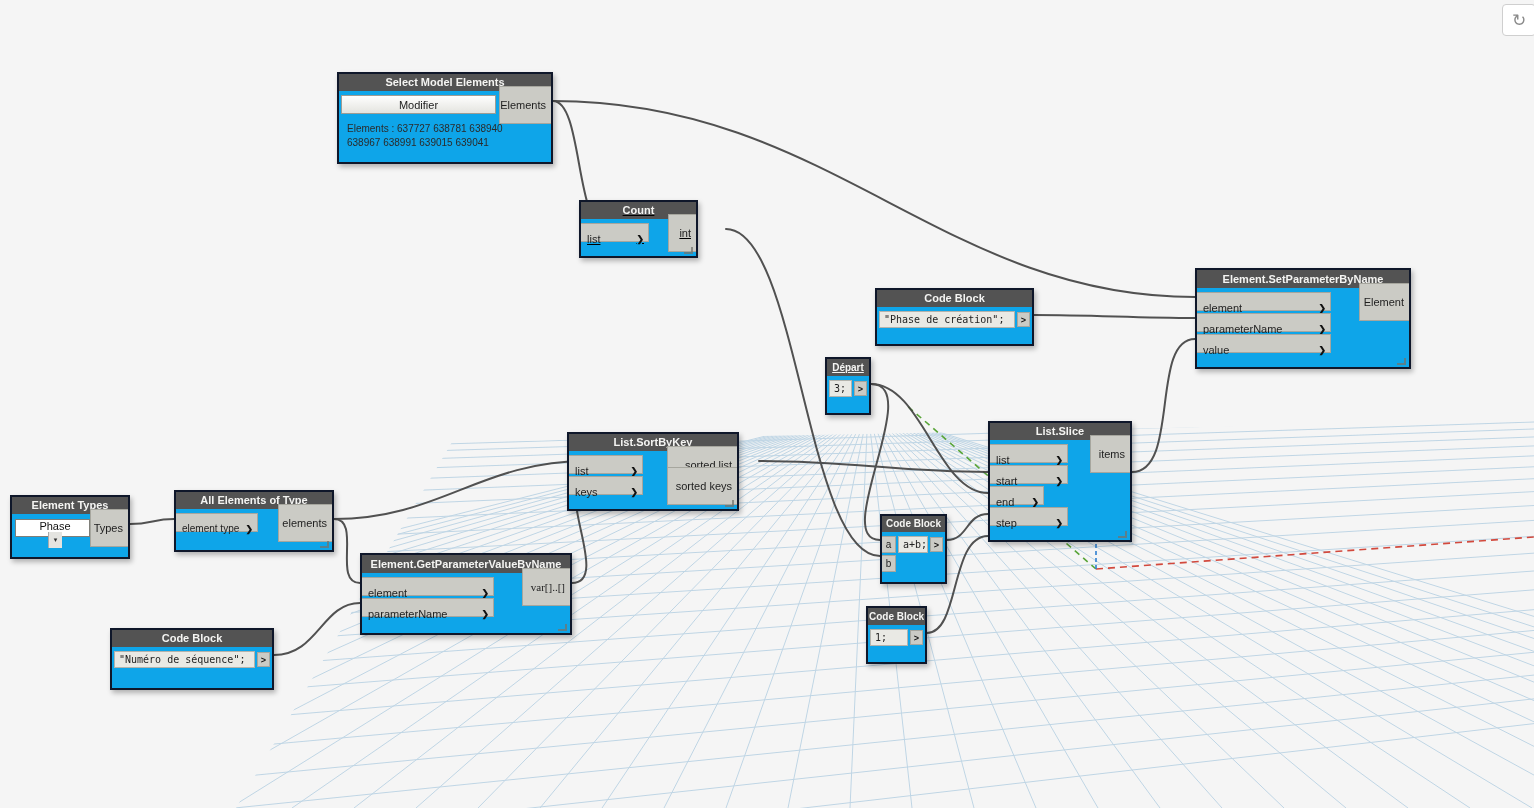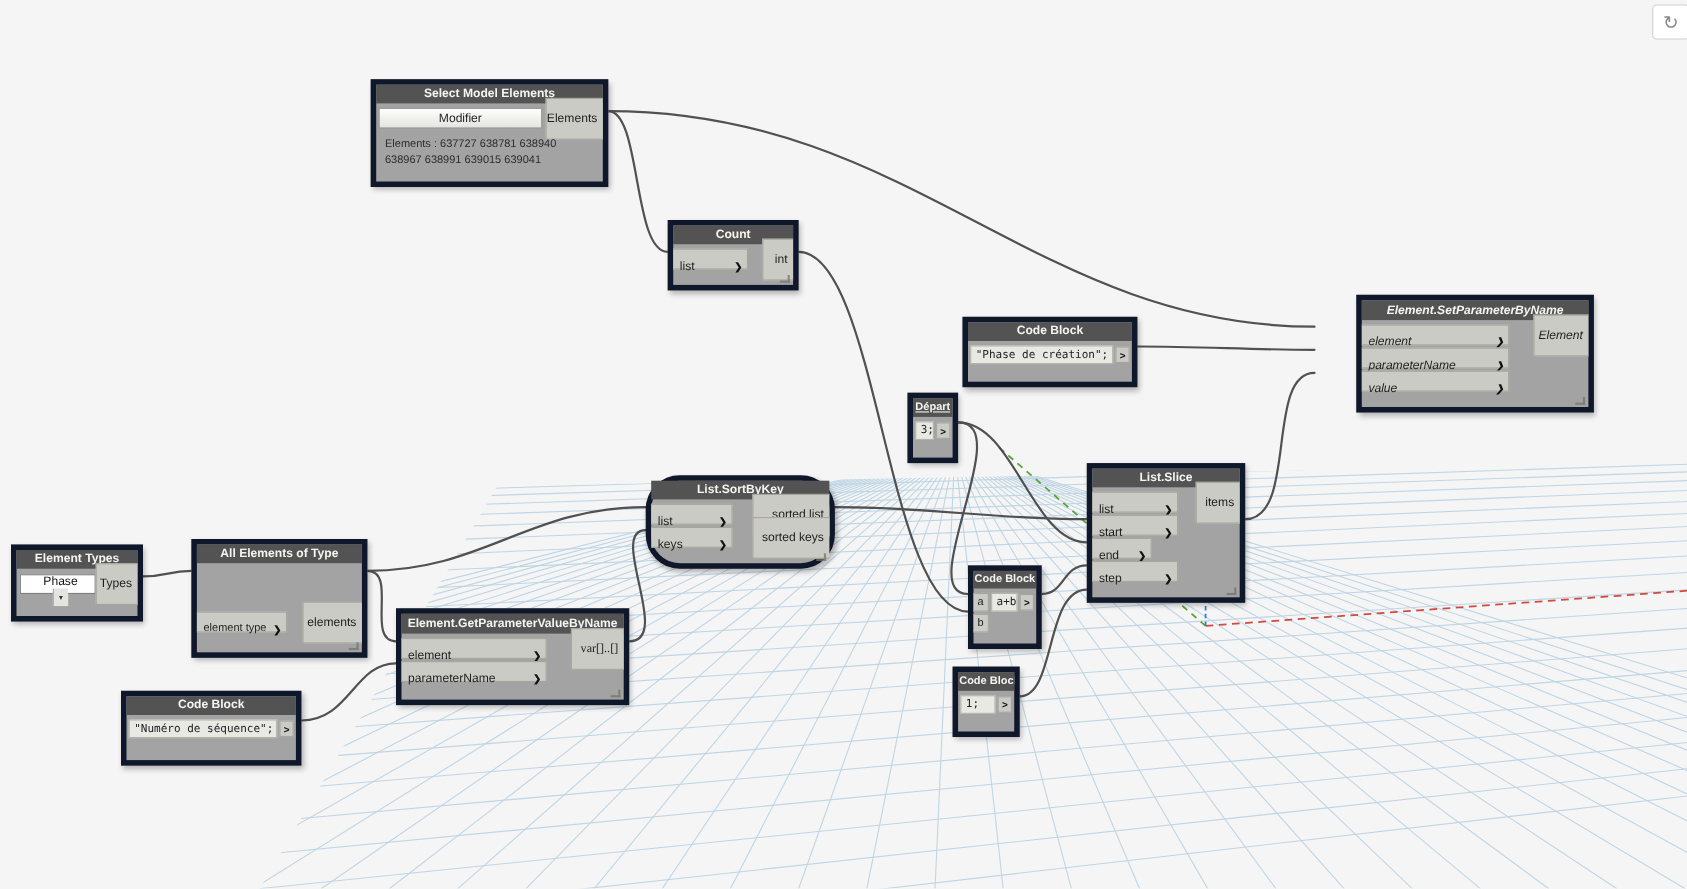--- a/index.html
+++ b/index.html
@@ -1,19 +1,19 @@
 <!DOCTYPE html>
 <html><head>
 <meta charset="utf-8">
 <style>
   html,body{margin:0;padding:0;background:#f5f5f5;}
   #canvas{position:relative;width:1534px;height:808px;overflow:hidden;background:#f5f5f5;font-family:"Liberation Sans",sans-serif;}
   svg.layer{position:absolute;left:0;top:0;}
   
-  .node{position:absolute;background:#a3a3a3;border:5px solid #0f172a;box-shadow:2px 3px 5px rgba(0,0,0,.28);box-sizing:border-box;}
+  .node{position:absolute;background:#0ea5e9;border:2px solid #0f172a;box-shadow:2px 3px 5px rgba(0,0,0,.28);box-sizing:border-box;}
   .nh{background:#535353;color:#f4f4f2;font-size:11px;font-weight:bold;text-align:center;padding:2px 4px;height:13px;line-height:13px;white-space:nowrap;overflow:hidden;}
   .nb{position:relative;padding:2px 0 12px 0;}
   .row{display:flex;justify-content:space-between;align-items:center;margin:2px 0;height:19px;}
   .row.slim{height:17px;}
   .inport{background:#cbcbc5;border:1px solid #a6a69e;border-left:none;height:19px;box-sizing:border-box;display:flex;align-items:center;justify-content:space-between;padding:12px 4px 0 6px;font-size:11px;color:#1e1e1e;white-space:nowrap;}
   .outport{background:#cbcbc5;border:1px solid #a6a69e;border-right:none;height:24px;box-sizing:border-box;display:flex;align-items:center;justify-content:flex-end;padding:18px 5px;font-size:11px;color:#1e1e1e;margin-left:auto;white-space:nowrap;}
   .chev{font-size:9px;font-weight:bold;color:#111;margin-left:6px;}
   .code{background:#e9e9e4;border:1px solid #b3b3ac;height:17px;box-sizing:border-box;flex:1;margin-left:2px;font-family:"DejaVu Sans Mono",monospace;font-size:10px;display:flex;align-items:center;padding:0 4px;color:#222;white-space:nowrap;overflow:hidden;}
   .codeout{background:#cbcbc5;border:1px solid #a6a69e;width:13px;height:15px;box-sizing:border-box;font-size:9px;font-weight:bold;display:flex;align-items:center;justify-content:center;margin:0 2px;color:#111;flex:none;}
   .btn{background:linear-gradient(#fefefe,#e4e4df);border:1px solid #9c9c95;height:19px;box-sizing:border-box;flex:1;margin:0 3px 0 2px;font-size:11px;display:flex;align-items:center;justify-content:center;color:#222;}
@@ -139,21 +139,21 @@
         <div class="btn">Modifier</div>
         <div class="outport" style="width:52px;">
           <span>Elements</span>
         </div>
       </div>
       <div class="valtext">Elements : 637727 638781 638940
 638967 638991 639015 639041</div>
     </div>
   </div>
 
-  <div class="node" style="left:607px;top:200px;width:119px;">
+  <div class="node" style="left:579px;top:200px;width:119px;text-decoration:underline;">
     <div class="nh">Count</div>
     <div class="nb">
       <div class="row">
         <div class="inport" style="width:68px;">
           <span>list</span>
           <span class="chev">❯</span>
         </div>
         <div class="outport" style="width:28px;">
           <span>int</span>
         </div>
@@ -179,21 +179,21 @@
     <div class="nb" style="padding-bottom:14px;">
       <div class="row slim">
         <div class="code">3;</div>
         <div class="codeout">
           <span>&gt;</span>
         </div>
       </div>
     </div>
   </div>
 
-  <div class="node" style="left:1233px;top:268px;width:216px;font-style:italic;">
+  <div class="node" style="left:1195px;top:268px;width:216px;">
     <div class="nh" style="height:14px;line-height:14px;">Element.SetParameterByName</div>
     <div class="nb">
       <div class="row">
         <div class="inport" style="width:134px;">
           <span>element</span>
           <span class="chev">❯</span>
         </div>
         <div class="outport" style="width:50px;">
           <span>Element</span>
         </div>
@@ -207,21 +207,21 @@
       <div class="row">
         <div class="inport" style="width:134px;">
           <span>value</span>
           <span class="chev">❯</span>
         </div>
       </div>
       <span class="lacing"></span>
     </div>
   </div>
 
-  <div class="node" style="left:587px;top:432px;width:172px;border-radius:31px;">
+  <div class="node" style="left:567px;top:432px;width:172px;">
     <div class="nh">List.SortByKey</div>
     <div class="nb">
       <div class="row">
         <div class="inport" style="width:74px;">
           <span>list</span>
           <span class="chev">❯</span>
         </div>
         <div class="outport" style="width:70px;">
           <span>sorted list</span>
         </div>
@@ -249,21 +249,21 @@
         </div>
         <div class="outport" style="width:38px;">
           <span>Types</span>
         </div>
       </div>
     </div>
   </div>
 
   <div class="node" style="left:174px;top:490px;width:160px;">
     <div class="nh">All Elements of Type</div>
-    <div class="nb" style="padding-bottom:16px;margin-top:40px;">
+    <div class="nb" style="padding-bottom:16px;">
       <div class="row">
         <div class="inport" style="width:82px;font-size:10px;">
           <span>element type</span>
           <span class="chev">❯</span>
         </div>
         <div class="outport" style="width:54px;">
           <span>elements</span>
         </div>
       </div>
       <span class="lacing"></span>

